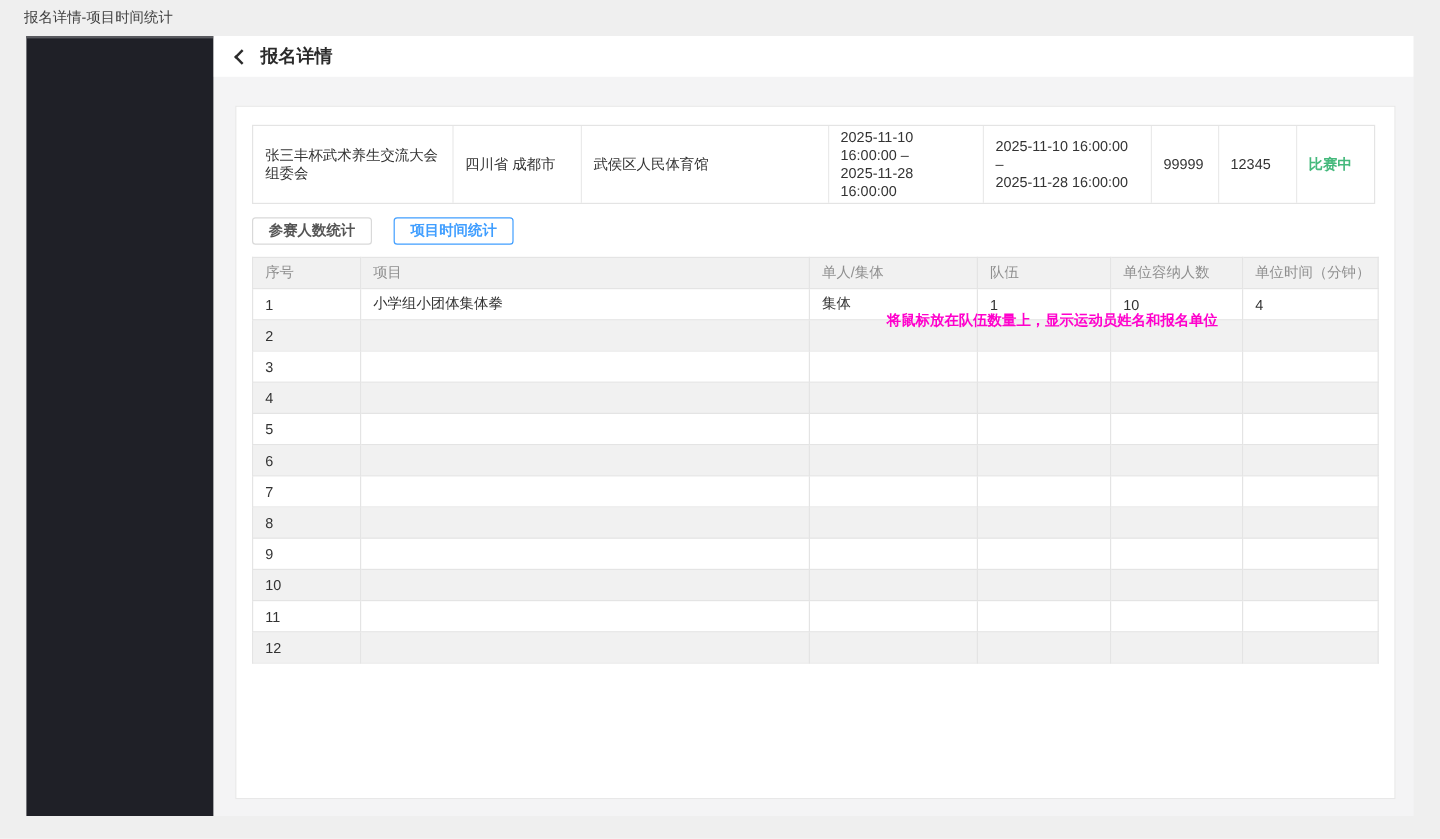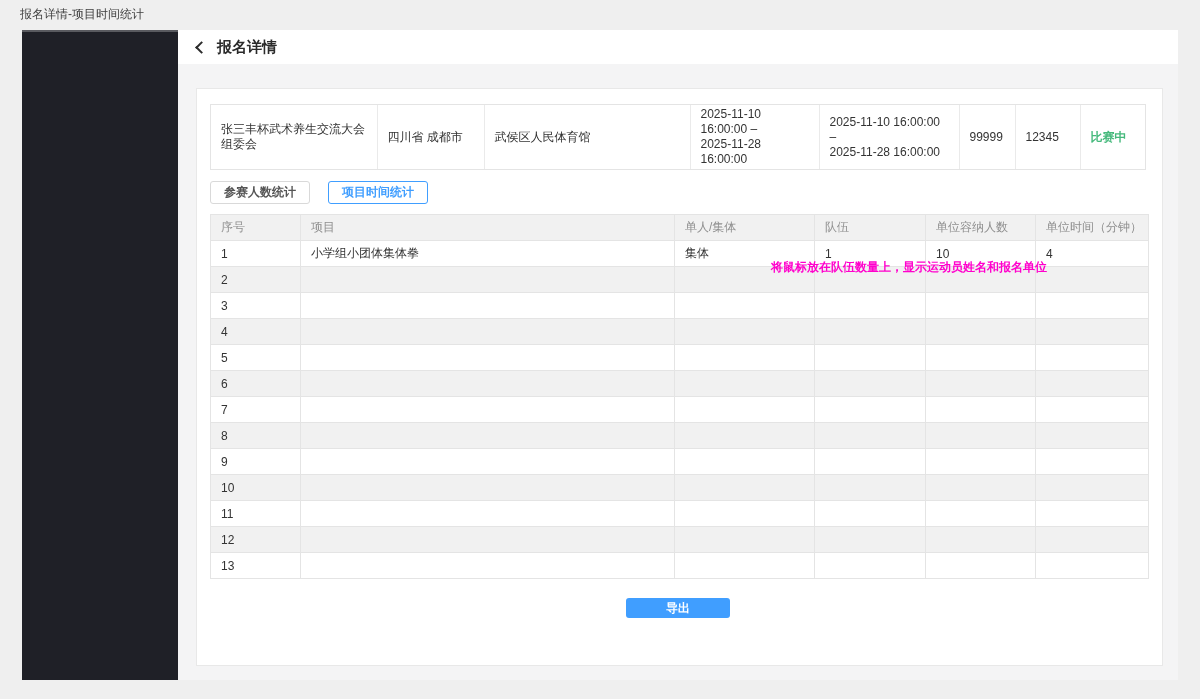--- a/index.html
+++ b/index.html
@@ -84,21 +84,21 @@
   .table-wrap{ margin-top:10px; position:relative; }
   .main-table th,.main-table td{
     border:1px solid #e4e4e4;
     height:26px; font-size:12px; font-weight:normal;
     text-align:left; padding:0 10px; color:#333;
     overflow:hidden; white-space:nowrap;
   }
   .main-table thead th{ background:#f1f1f1; color:#8f8f8f; }
   .main-table tbody tr:nth-child(even){ background:#f1f1f1; }
   .annotation{
-    position:absolute; left:561px; top:45px;
+    position:absolute; left:529px; top:45px;
     font-size:12px; font-weight:bold; color:var(--annotation,#ff00cc);
     white-space:nowrap;
   }
 
   .export-row{ margin-top:19px; text-align:center; }
   .export-btn{
     width:104px; height:20px; border:none; border-radius:3px;
     background:var(--accent,#409eff); color:#fff;
     font-size:12px; font-weight:bold; font-family:inherit;
     cursor:pointer; line-height:20px;
@@ -266,32 +266,21 @@
                 <td></td>
               </tr>
               <tr>
                 <td>12</td>
                 <td></td>
                 <td></td>
                 <td></td>
                 <td></td>
                 <td></td>
               </tr>
-              <tr>
-                <td>13</td>
-                <td></td>
-                <td></td>
-                <td></td>
-                <td></td>
-                <td></td>
-              </tr>
             </tbody>
         </table>
         <div class="annotation">将鼠标放在队伍数量上，显示运动员姓名和报名单位</div>
       </div>
 
-      <div class="export-row">
-        <button class="export-btn">导出</button>
-      </div>
 
     </div>
   </div>
 </div>
 
 </body></html>

